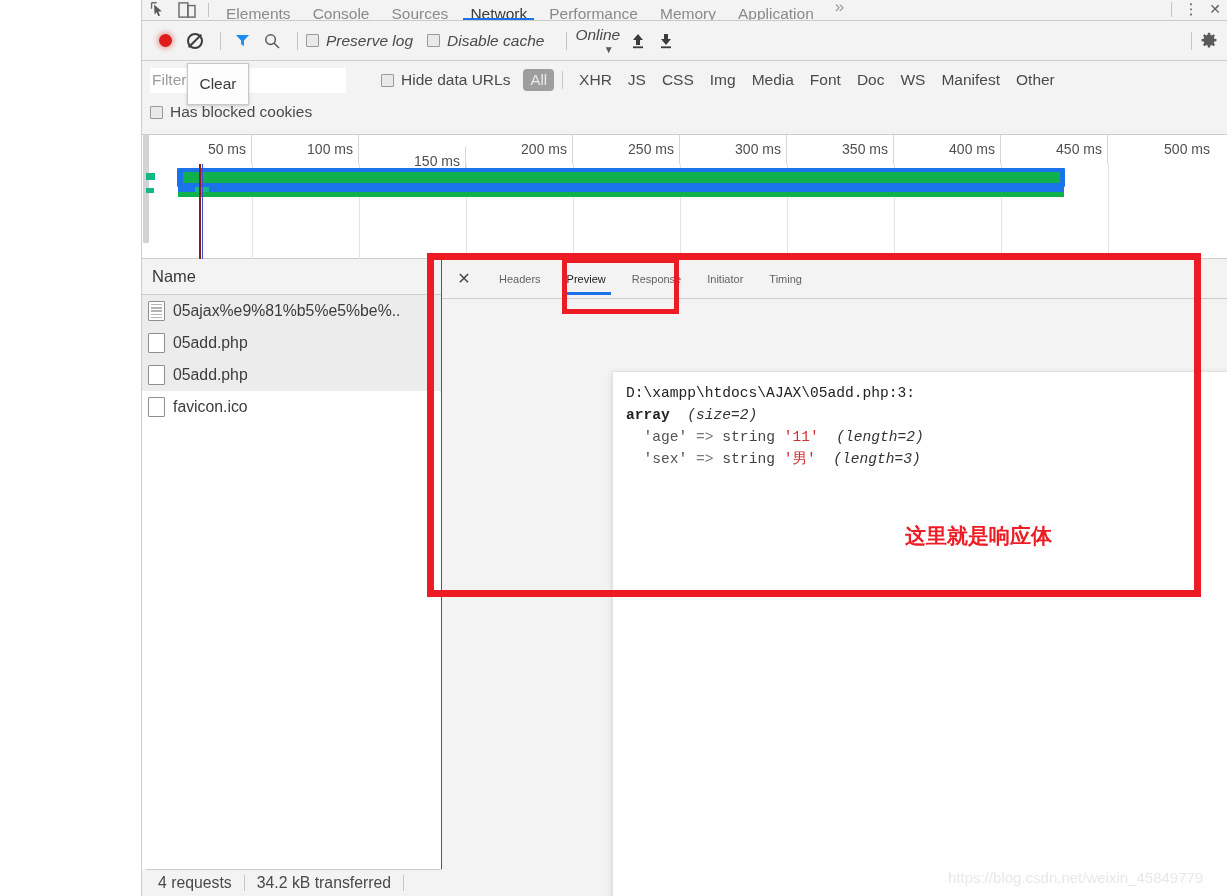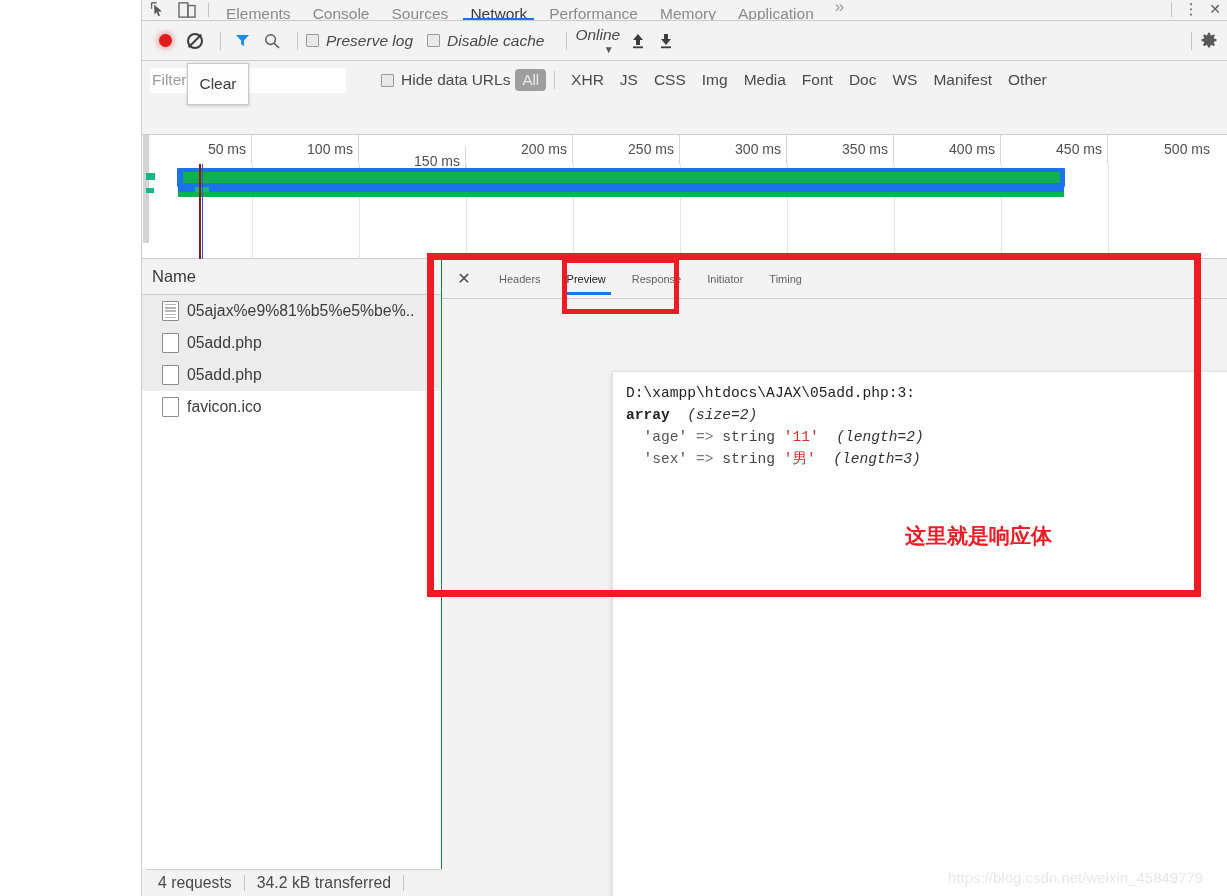--- a/index.html
+++ b/index.html
@@ -128,21 +128,21 @@
     position: absolute; left: 45px; top: 2px; width: 62px; height: 42px;
     background: #fdfdfd; border: 1px solid #c8c8c8;
     box-shadow: 0 1px 3px rgba(0,0,0,0.18);
     font-size: 15.5px; color: #3c3c3c;
     display: flex; align-items: center; justify-content: center;
     z-index: 20;
   }
   .hide-urls { display: flex; align-items: center; font-size: 15.5px;
     color: #4a4a4a; margin-left: 35px; white-space: nowrap; }
   .chip-all {
-    margin-left: 5px; background: #9e9e9e; color: #eaeaea;
+    margin-left: 13px; background: #9e9e9e; color: #eaeaea;
     border-radius: 4px; padding: 2px 7px; font-size: 15px; line-height: 18px;
   }
   .chip-sep { width: 1px; height: 18px; background: #c6c6c6; margin: 0 8px; }
   .chip {
     font-size: 15.5px; color: #4a4a4a; padding: 0 8px; white-space: nowrap;
   }
   .fb-row2 { position: absolute; left: 8px; top: 36px; height: 30px;
     display: flex; align-items: center; }
   .fb-row2 span.lbl { font-size: 15.5px; color: #4a4a4a; }
 
@@ -188,21 +188,21 @@
   .namecol {
     position: absolute; left: 0; top: 259px; width: 300px; height: 610px;
     background: #ffffff; border-right: 1px solid #15803d;
   }
   .namecol-head {
     height: 36px; background: #f3f3f3; border-bottom: 1px solid #cdcdcd;
     display: flex; align-items: center; padding-left: 10px;
     font-size: 16.5px; color: #3a3a3a;
   }
   .req-row {
-    height: 32px; display: flex; align-items: center; padding-left: 20px;
+    height: 32px; display: flex; align-items: center; padding-left: 6px;
     font-size: 15.8px; color: #3c3c3c; white-space: nowrap; overflow: hidden;
   }
   .req-row.alt { background: #ececec; }
   .doc-ico {
     width: 17px; height: 20px; border: 1.4px solid #8e8e8e; background: #fff;
     margin-right: 8px; flex: none; position: relative; border-radius: 1px;
   }
   .doc-ico.lines::after {
     content: ""; position: absolute; left: 2px; top: 2px; right: 2px; bottom: 2px;
     background: repeating-linear-gradient(
@@ -402,20 +402,26 @@
         <div class="chip">CSS</div>
         <div class="chip">Img</div>
         <div class="chip">Media</div>
         <div class="chip">Font</div>
         <div class="chip">Doc</div>
         <div class="chip">WS</div>
         <div class="chip">Manifest</div>
         <div class="chip">Other</div>
       </div>
 
+      <div class="fb-row2">
+        <div class="tb-check">
+          <span class="cb"></span>
+          <span class="lbl">Has blocked cookies</span>
+        </div>
+      </div>
 
       <div class="tooltip-clear">Clear</div>
     </div>
 
     <div class="overview">
       <div class="ov-ruler">
         <div class="tick" style="left:0px;width:110px;">
             <span>50 ms</span>
           </div>
         <div class="tick" style="left:110px;width:107px;">

